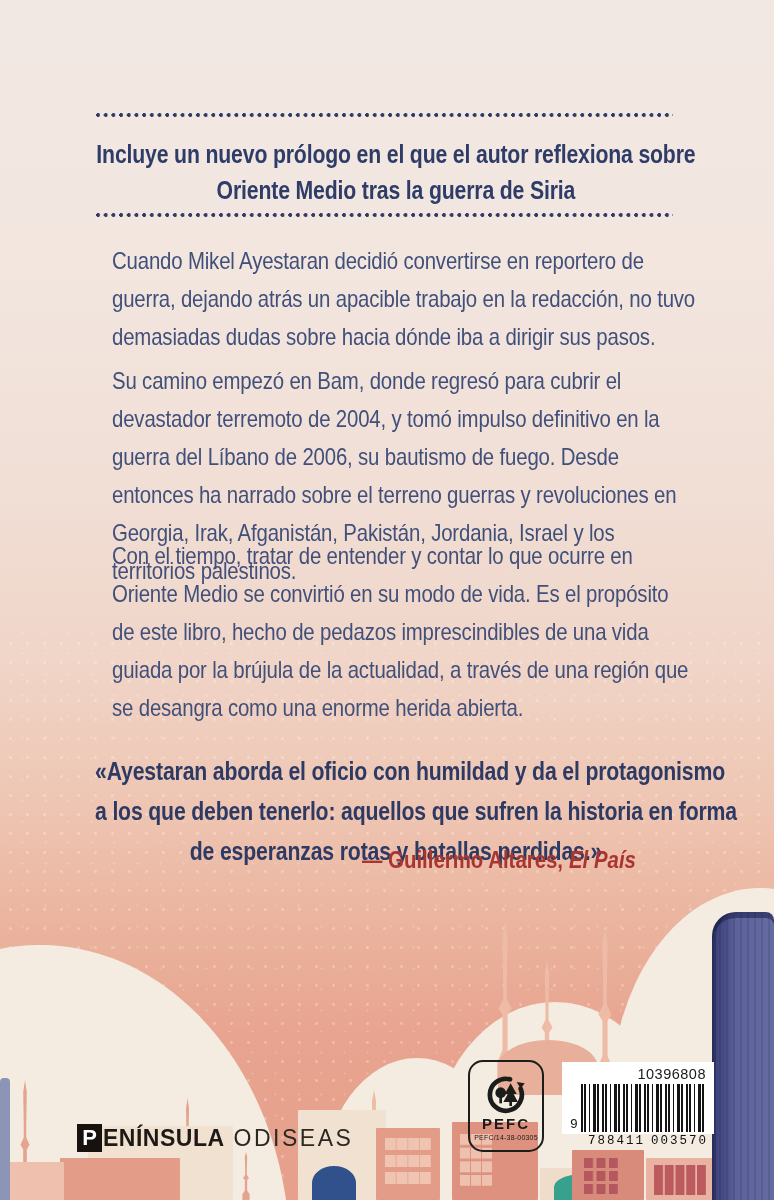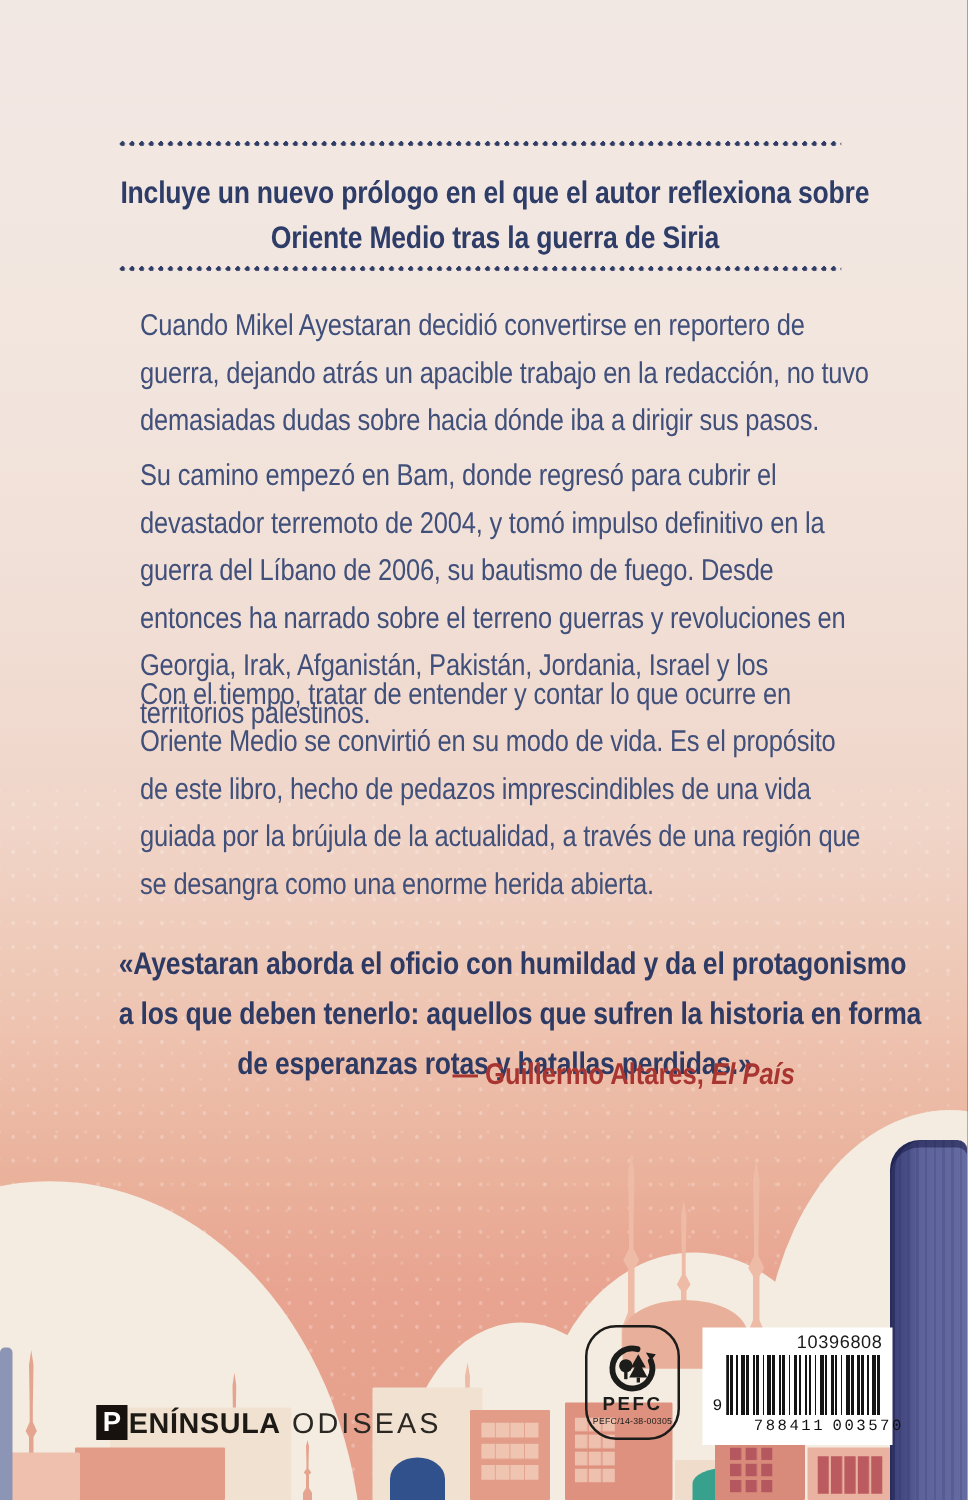--- a/index.html
+++ b/index.html
@@ -50,35 +50,35 @@
     box-shadow:inset 0 6px 0 rgba(26,30,72,.55), inset 4px 0 0 rgba(26,30,72,.45);
   }
   .ltower{left:0;top:1078px;width:10px;height:122px;background:#8d95b6;border-radius:4px 4px 0 0;}
   
   .pubLogo{left:77px;top:1122px;display:flex;align-items:center;height:32px;}
   .pSquare{width:25px;height:28px;background:#17120e;color:#fff;display:flex;align-items:center;justify-content:center;
     font-weight:bold;font-size:22px;line-height:1;}
   .pRest{font-weight:bold;color:#1d1915;font-size:23px;letter-spacing:.5px;margin-left:1px;}
   .pColl{font-weight:400;color:#2b2723;font-size:23px;letter-spacing:2.5px;margin-left:9px;}
   
-  .pefc{left:468px;top:1060px;width:76px;height:92px;border:2.5px solid #1c1c1a;border-radius:25px;
+  .pefc{left:468px;top:1060px;width:76px;height:92px;border:2.5px solid #1c1c1a;border-radius:15px;
     display:flex;flex-direction:column;align-items:center;justify-content:center;box-sizing:border-box;padding-top:2px;}
   .pefcLabel{font-weight:bold;font-size:15px;letter-spacing:2px;color:#1c1c1a;margin-top:1px;}
   .pefcCode{font-size:7px;color:#1c1c1a;margin-top:2px;letter-spacing:.2px;}
   
-  .bcode{left:562px;top:1062px;width:152px;height:94px;background:#fff;box-sizing:border-box;padding:4px 8px 3px 8px;}
+  .bcode{left:562px;top:1062px;width:152px;height:72px;background:#fff;box-sizing:border-box;padding:4px 8px 3px 8px;}
   .bcNum{font-size:14.5px;color:#1a1a1a;text-align:right;letter-spacing:.5px;}
   .bcRow{display:flex;margin-top:2px;}
   .bcDigit{width:11px;font-family:"Liberation Mono","DejaVu Sans Mono",monospace;font-size:13px;align-self:flex-end;color:#111;}
   .bars{flex:1;height:48px;
     background:repeating-linear-gradient(90deg,
       #141414 0 2px,#fff 2px 3px,#141414 3px 5px,#fff 5px 8px,
       #141414 8px 9px,#fff 9px 12px,#141414 12px 15px,#fff 15px 16px,
       #141414 16px 18px,#fff 18px 21px);}
-  .isbnRow{display:flex;align-items:center;margin-left:27px;margin-top:1px;
+  .isbnRow{display:flex;align-items:center;margin-left:12px;margin-top:1px;
     font-family:"Liberation Mono","DejaVu Sans Mono",monospace;font-size:12.5px;color:#111;letter-spacing:2px;}
   .guard{display:inline-block;width:2px;height:15px;background:#141414;position:relative;top:-3px;margin:0 3px;}
 </style>
 </head>
 <body>
 
 <div class="page">
 
   <div class="abs speckle z1"></div>
 

